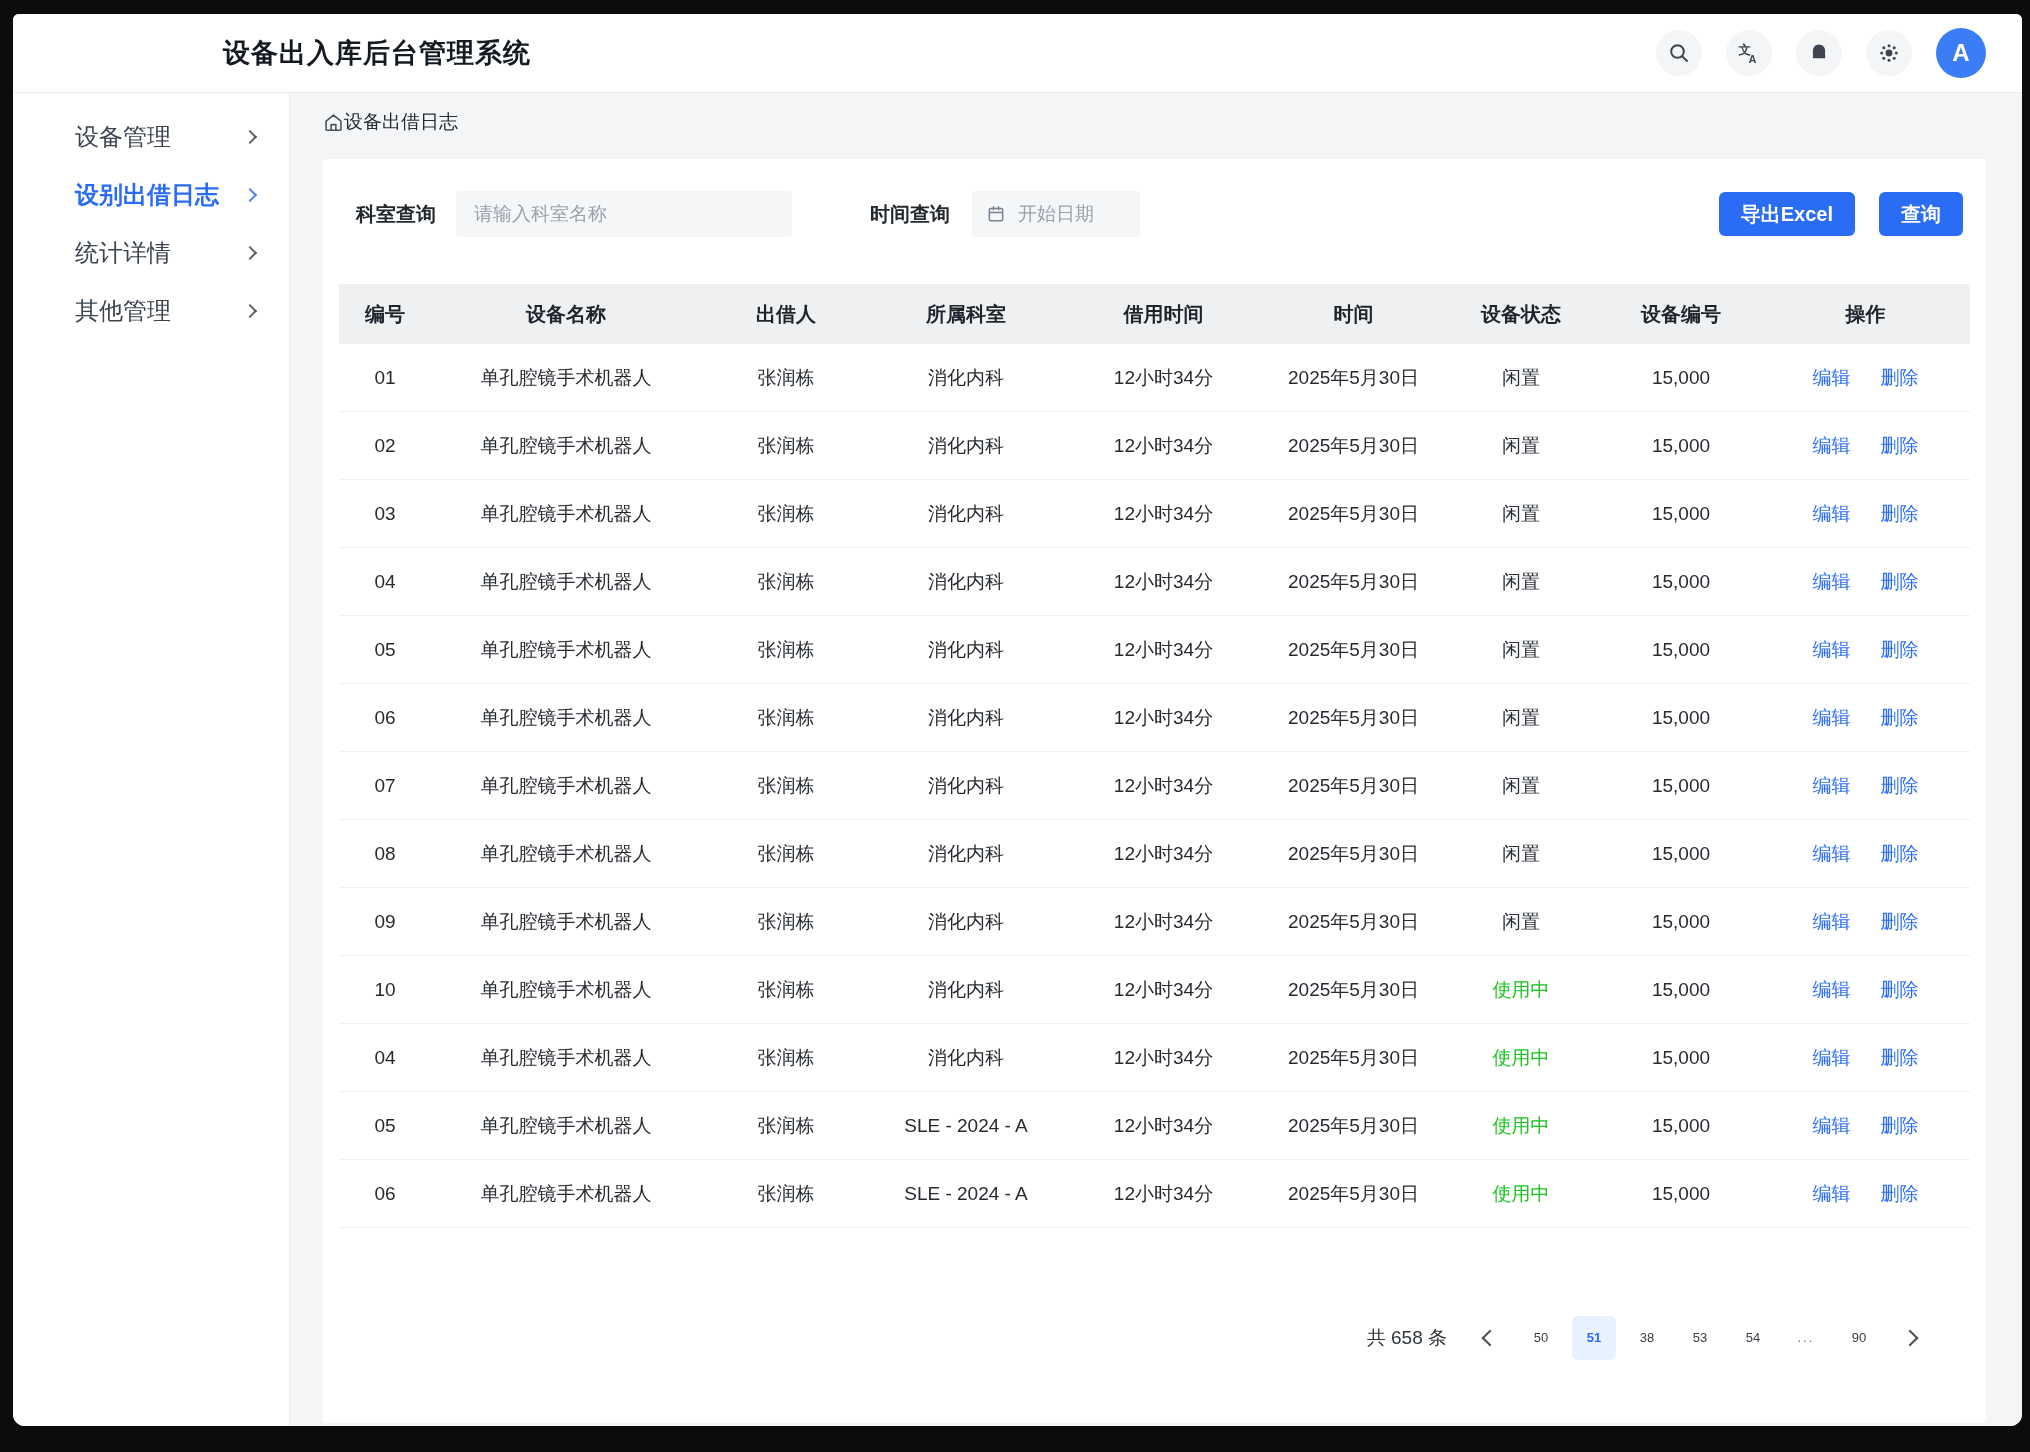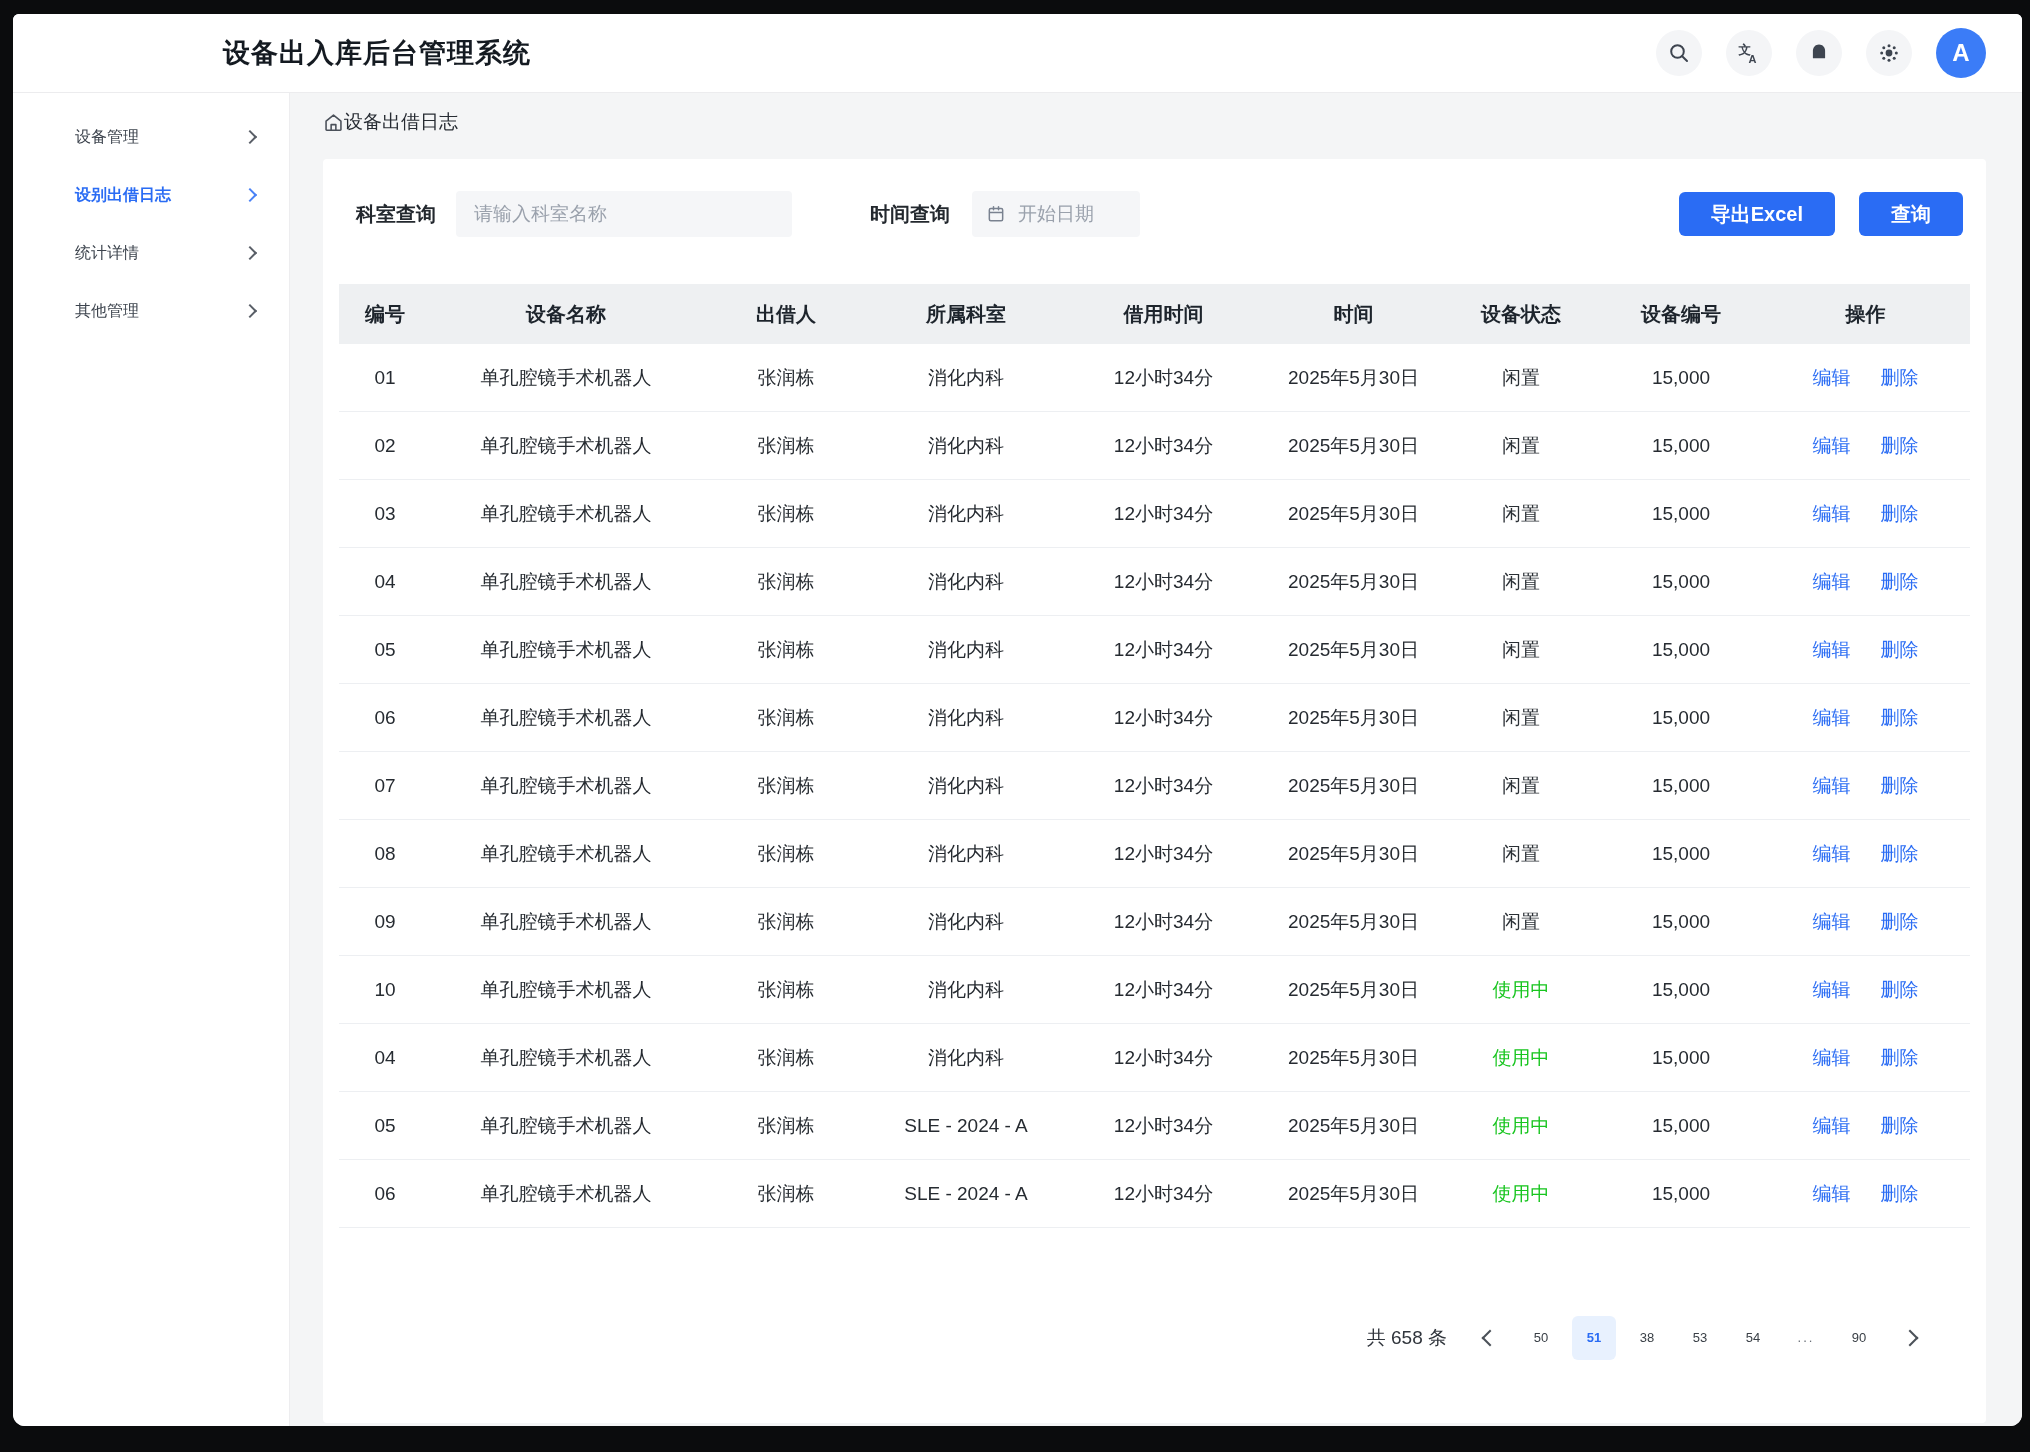--- a/index.html
+++ b/index.html
@@ -15,21 +15,21 @@
   .header-actions{margin-left:auto;display:flex;align-items:center;gap:24px;margin-right:12px;}
   .icon-btn{width:46px;height:46px;border-radius:50%;background:#f4f5f7;border:none;cursor:pointer;
     display:flex;align-items:center;justify-content:center;padding:0;}
   .avatar{width:50px;height:50px;border-radius:50%;background:var(--avatar,#3b7cf7);color:#fff;
     font-size:24px;font-weight:700;display:flex;align-items:center;justify-content:center;cursor:pointer;}
 
   
   .app-body{flex:1;display:flex;overflow:hidden;}
   .sidebar{width:276px;flex:none;background:#fff;border-right:1px solid #ededef;padding-top:15px;}
   .side-item{height:58px;display:flex;align-items:center;padding:0 34px 0 62px;cursor:pointer;
-    color:#3c434d;font-size:16px;font-weight:500;}
+    color:#3c434d;font-size:24px;font-weight:500;}
   .side-item .chev{margin-left:auto;width:8px;height:8px;border-top:2.4px solid currentColor;
     border-right:2.4px solid currentColor;transform:rotate(45deg);opacity:.85;}
   .side-item.active{color:var(--accent,#2a6cf4);font-weight:700;}
 
   .content{flex:1;background:#f4f5f6;padding:16px 36px 0 33px;overflow:hidden;}
   .breadcrumb{display:flex;align-items:center;height:26px;font-size:19px;color:#272c33;}
 
   
   .card{margin-top:24px;background:#fff;border-radius:4px;height:1264px;padding:24px 16px 0;
     box-sizing:border-box;overflow:hidden;}
@@ -37,21 +37,21 @@
   .filter-label{font-size:20px;font-weight:700;color:#23282e;flex:none;}
   .text-input{width:300px;height:46px;background:#f5f6f8;border:none;border-radius:4px;
     margin-left:20px;padding:0 18px;font-size:19px;color:#2a2f36;outline:none;
     font-family:"Liberation Sans","DejaVu Sans",sans-serif;}
   .text-input::placeholder,.date-input::placeholder{color:#9aa1ac;}
   .time-label{margin-left:78px;}
   .date-box{width:168px;height:46px;background:#f5f6f8;border-radius:4px;margin-left:22px;
     display:flex;align-items:center;padding:0 14px;box-sizing:border-box;gap:10px;cursor:pointer;}
   .date-input{flex:1;min-width:0;background:transparent;border:none;outline:none;font-size:19px;color:#2a2f36;
     font-family:"Liberation Sans","DejaVu Sans",sans-serif;}
-  .btn{height:44px;padding:0 32px;border:none;border-radius:6px;background:var(--accent,#2a6cf4);
+  .btn{height:44px;padding:0 22px;border:none;border-radius:6px;background:var(--accent,#2a6cf4);
     color:#fff;font-size:20px;font-weight:600;cursor:pointer;
     font-family:"Liberation Sans","DejaVu Sans",sans-serif;}
   .btn-export{margin-left:auto;}
   .btn-search{margin-left:24px;margin-right:7px;}
 
   
   table.grid{margin-top:47px;width:100%;border-collapse:collapse;table-layout:fixed;}
   .grid thead th{height:60px;background:#eef0f2;font-size:20px;font-weight:700;color:#1d242c;
     text-align:center;padding:0;}
   .grid tbody td{height:67px;border-bottom:1px solid #edeff2;font-size:19px;color:#262b31;

